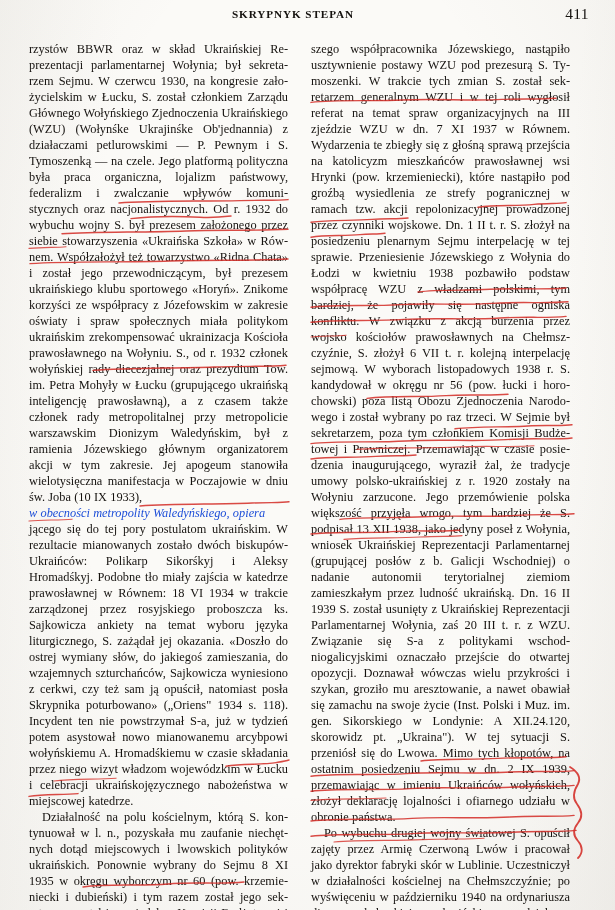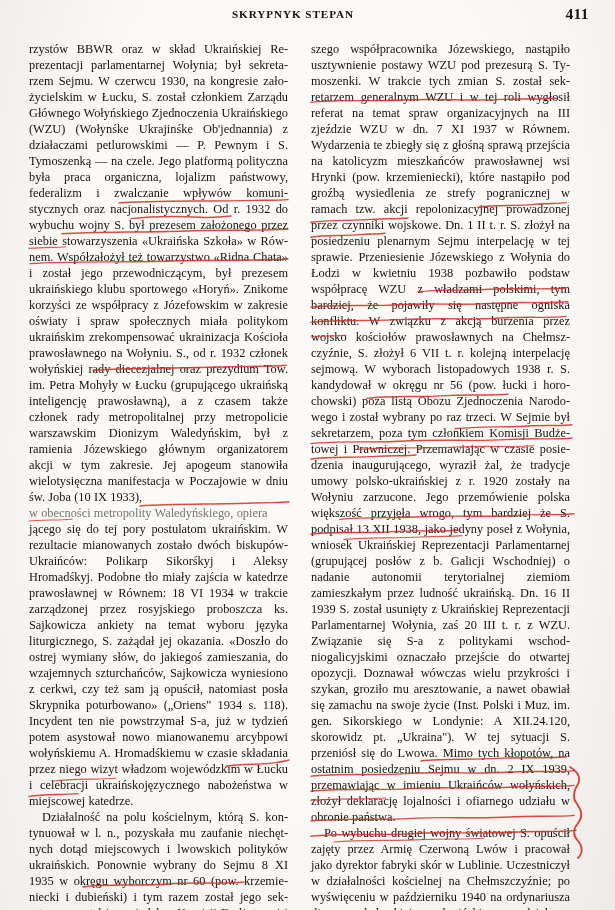--- a/index.html
+++ b/index.html
@@ -40,21 +40,21 @@
     font-size: 11.2px;
     letter-spacing: 0.9px;
     font-weight: 700;
     white-space: nowrap;
   }
   #header .folio {
     position: absolute;
     right: 2px;
     top: -3px;
     font-size: 15.5px;
-    font-weight: 700;
+    font-weight: 400;
     letter-spacing: 0.4px;
   }
   
   #columns {
     position: absolute;
     top: 41px;
     left: 0;
     width: 615px;
   }
   .col {
@@ -70,21 +70,21 @@
     font-size: 12.35px;
     line-height: 16px;
     text-align: justify;
     text-justify: inter-word;
     hyphens: manual;
     word-spacing: 0.2px;
   }
   .col p.indent { text-indent: 13px; }
 
   
-  .faded { color: #737373; }
+  .faded { color: #1d4ed8; font-style: italic; }
 
   
   #annotations {
     position: absolute;
     inset: 0;
     pointer-events: none;
   }
   #annotations svg {
     position: absolute;
     top: 0;

